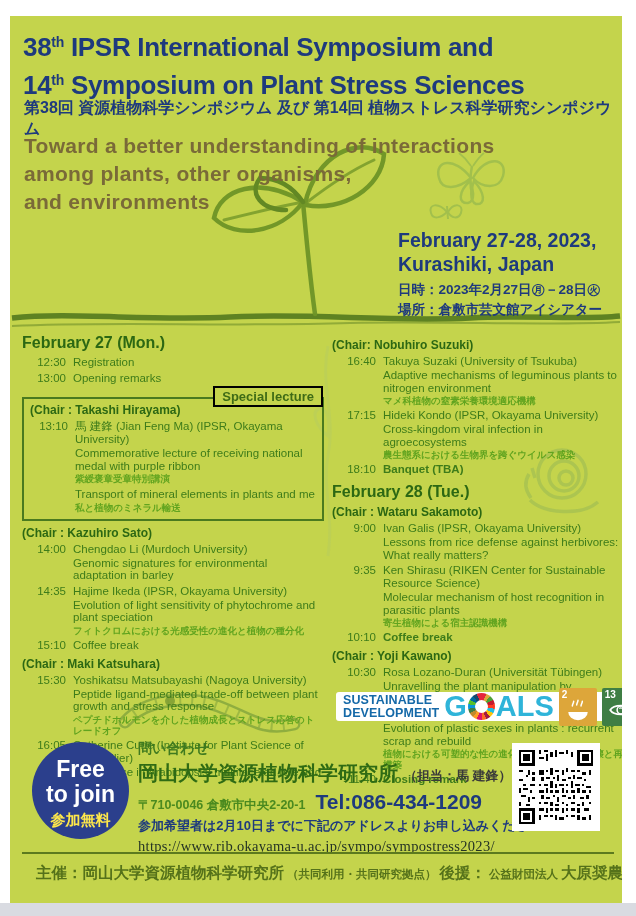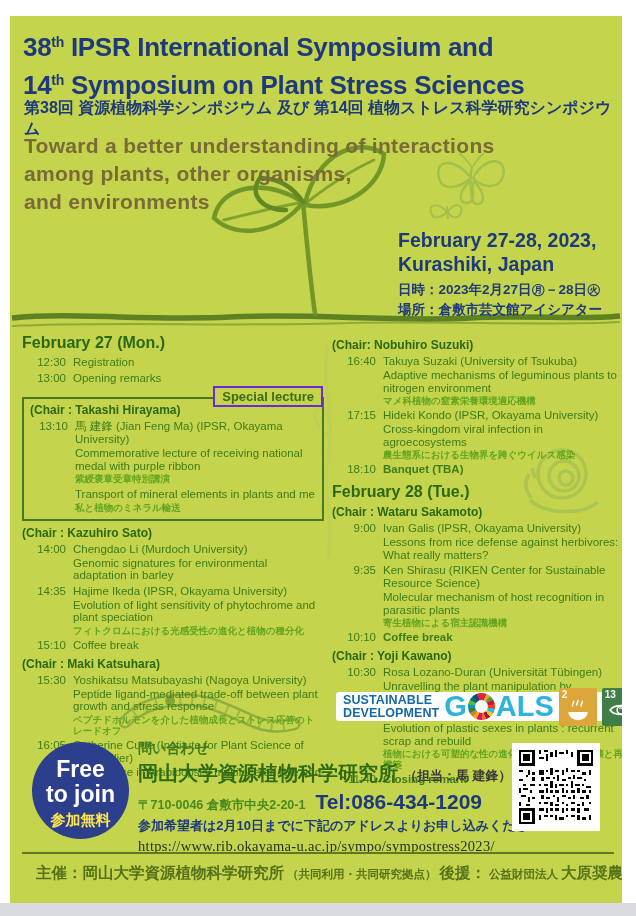--- a/index.html
+++ b/index.html
@@ -28,21 +28,21 @@
   .chair { font-size:12px; line-height:14px; font-weight:800; color:#2c6813; margin-top:5px; }
   .talk { display:flex; margin-top:3px; }
   .time { flex:none; width:44px; text-align:right; margin-right:7px; }
   .tc { flex:1; }
   .speaker, .ttitle { display:block; }
   .ttitle { line-height:12.5px; margin-top:1px; }
   .tjp { display:block; font-size:9.5px; line-height:11px; color:#61a41f; font-weight:700; margin-top:1px; }
   .bold-label { font-weight:700; }
 
   .special-box { position:relative; border:2px solid #4a7a1f; margin-top:12px; padding:4px 4px 6px 0; }
-  .special-badge { position:absolute; top:-13px; right:-1px; border:2px solid #6d28d9; background:#c4d44c;
+  .special-badge { position:absolute; top:-13px; right:-1px; border:2px solid #000000; background:#c4d44c;
     font-size:13px; line-height:15px; padding:1px 7px; color:#3e6b16; font-weight:600; }
   .special-box .chair { margin-top:0; padding-left:6px; }
   .mt4 { margin-top:4px; }
 
   
   .sdg-banner { position:absolute; left:326px; top:676px; width:287px; height:29px; background:#fff; border-radius:3px;
     display:flex; align-items:center; padding:0 5px 0 7px; gap:5px; }
   .sdg-words { color:#1569a8; font-size:12.5px; line-height:13px; font-weight:800; letter-spacing:0.1px; flex:none; }
   .goals { display:flex; align-items:center; color:#2fb4d9; font-weight:800; font-size:29px; flex:none; }
   .wheel { width:27px; height:27px; border-radius:50%; position:relative; margin:0 1px;

